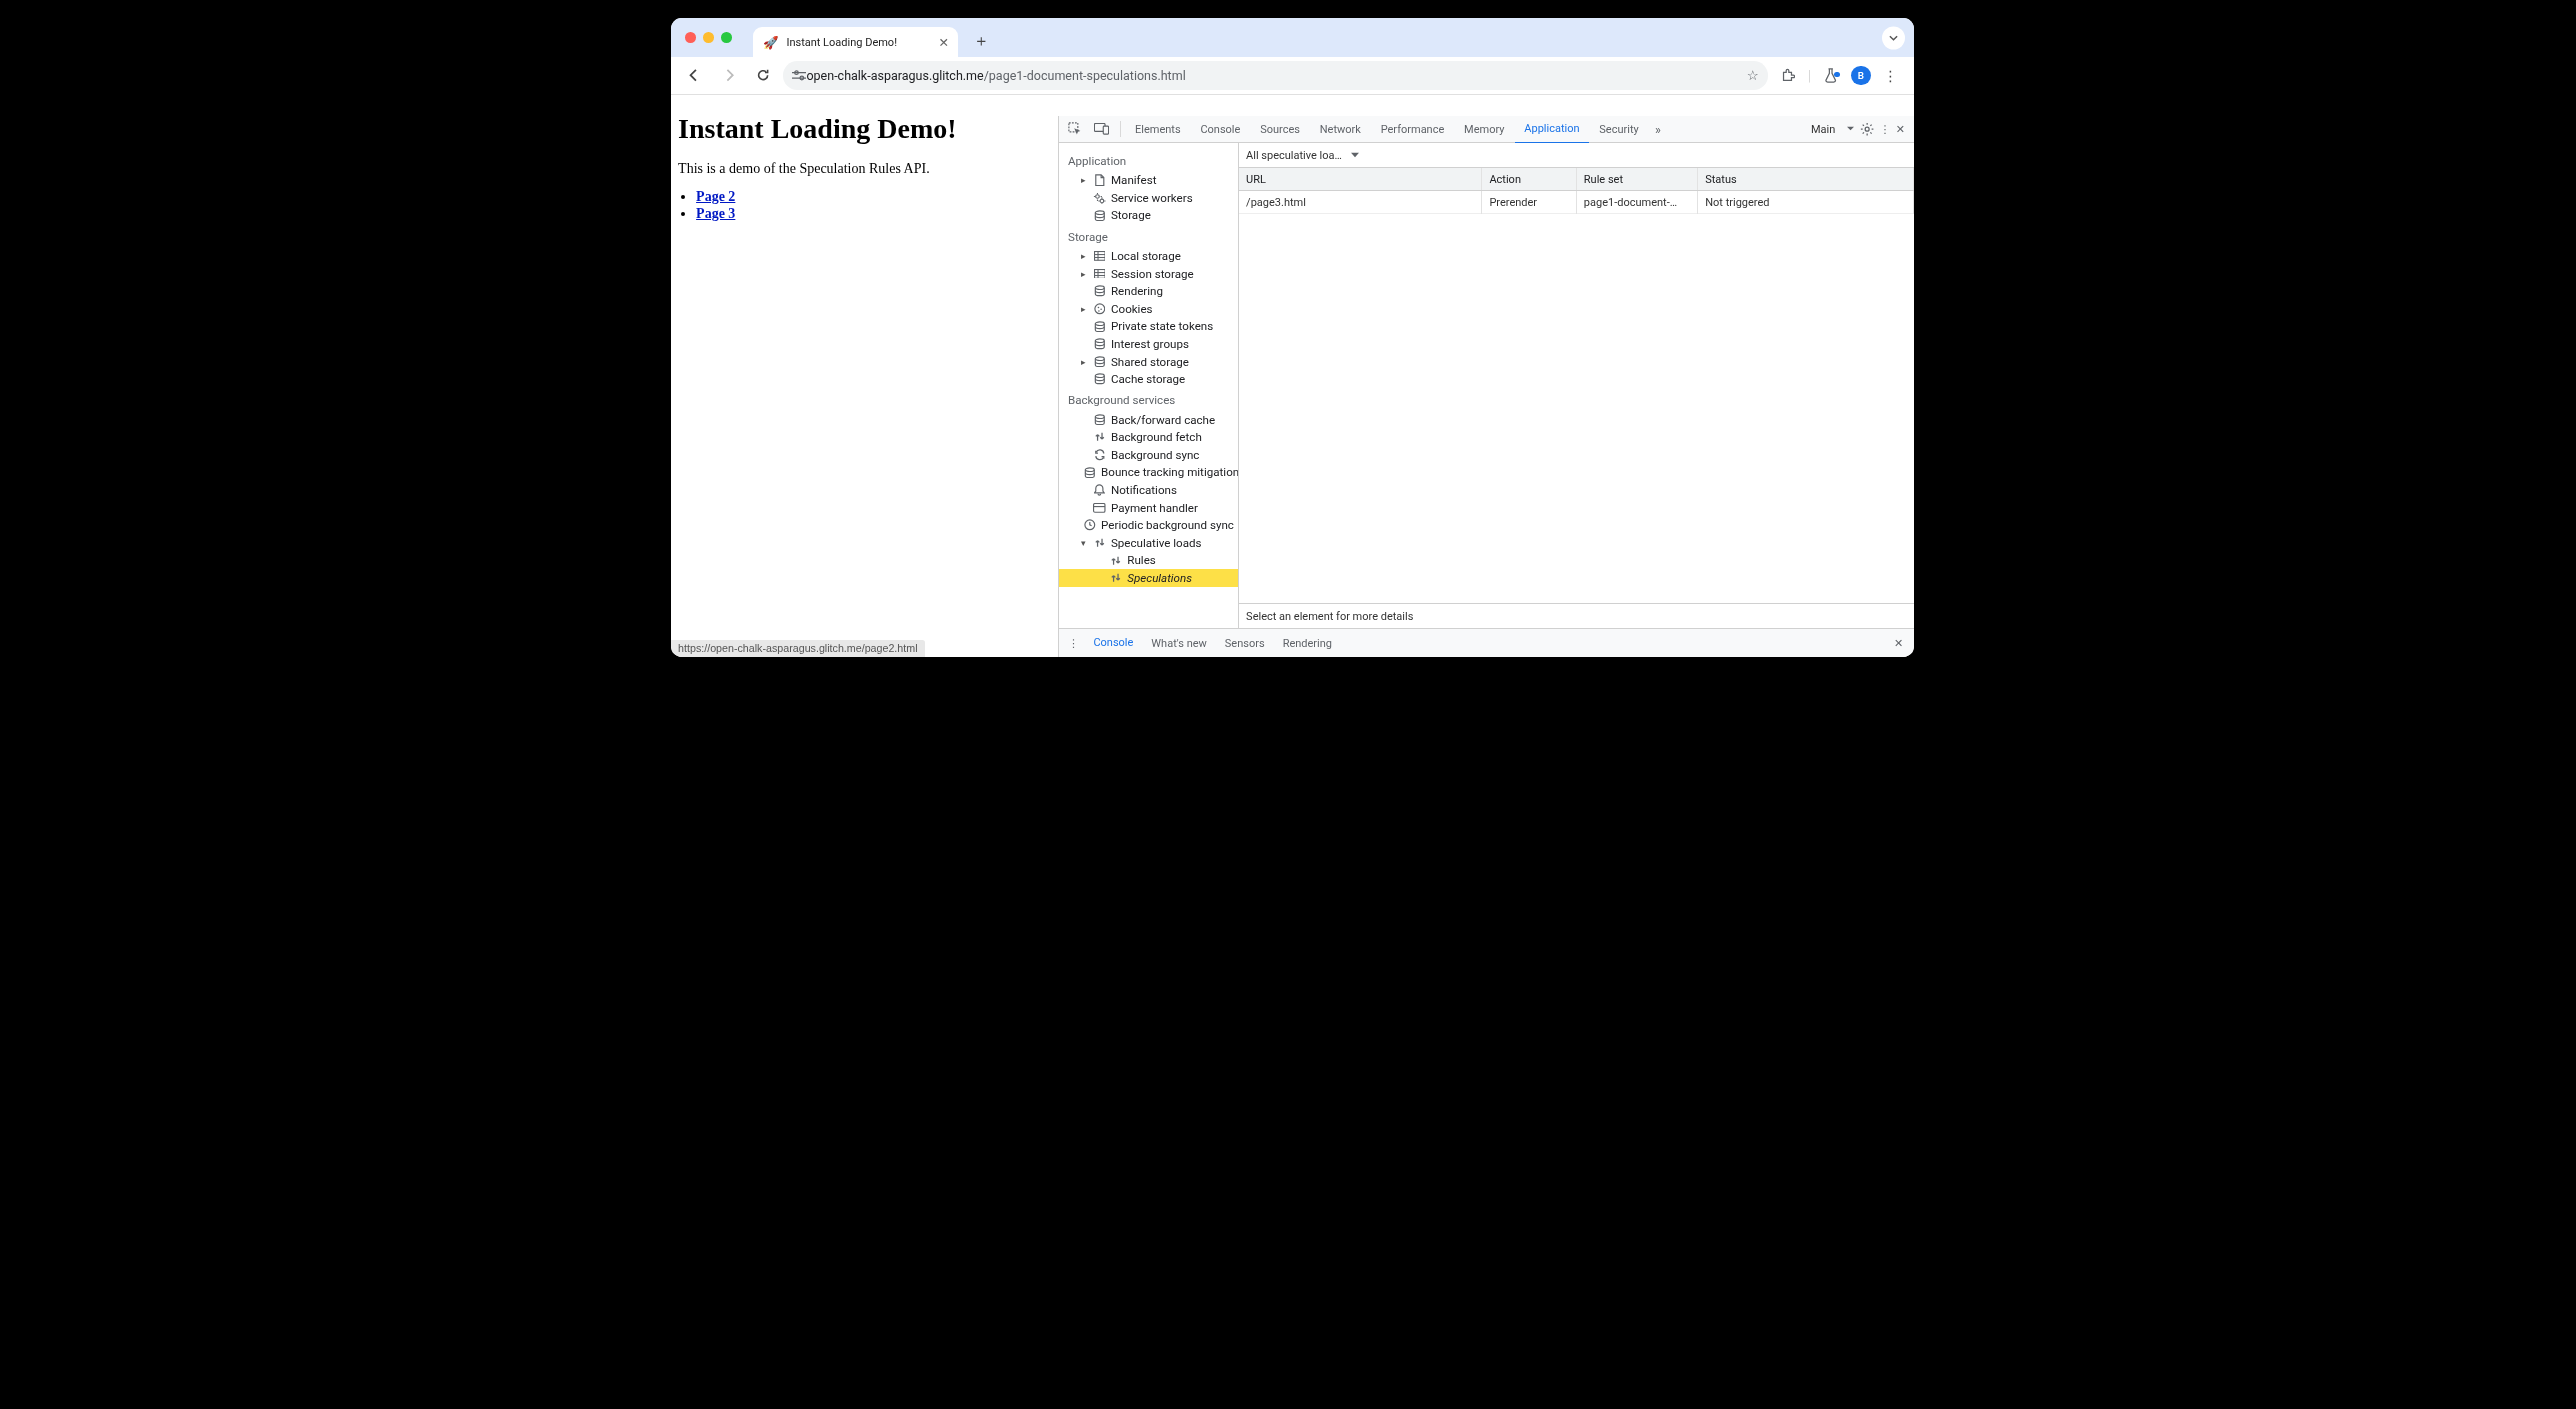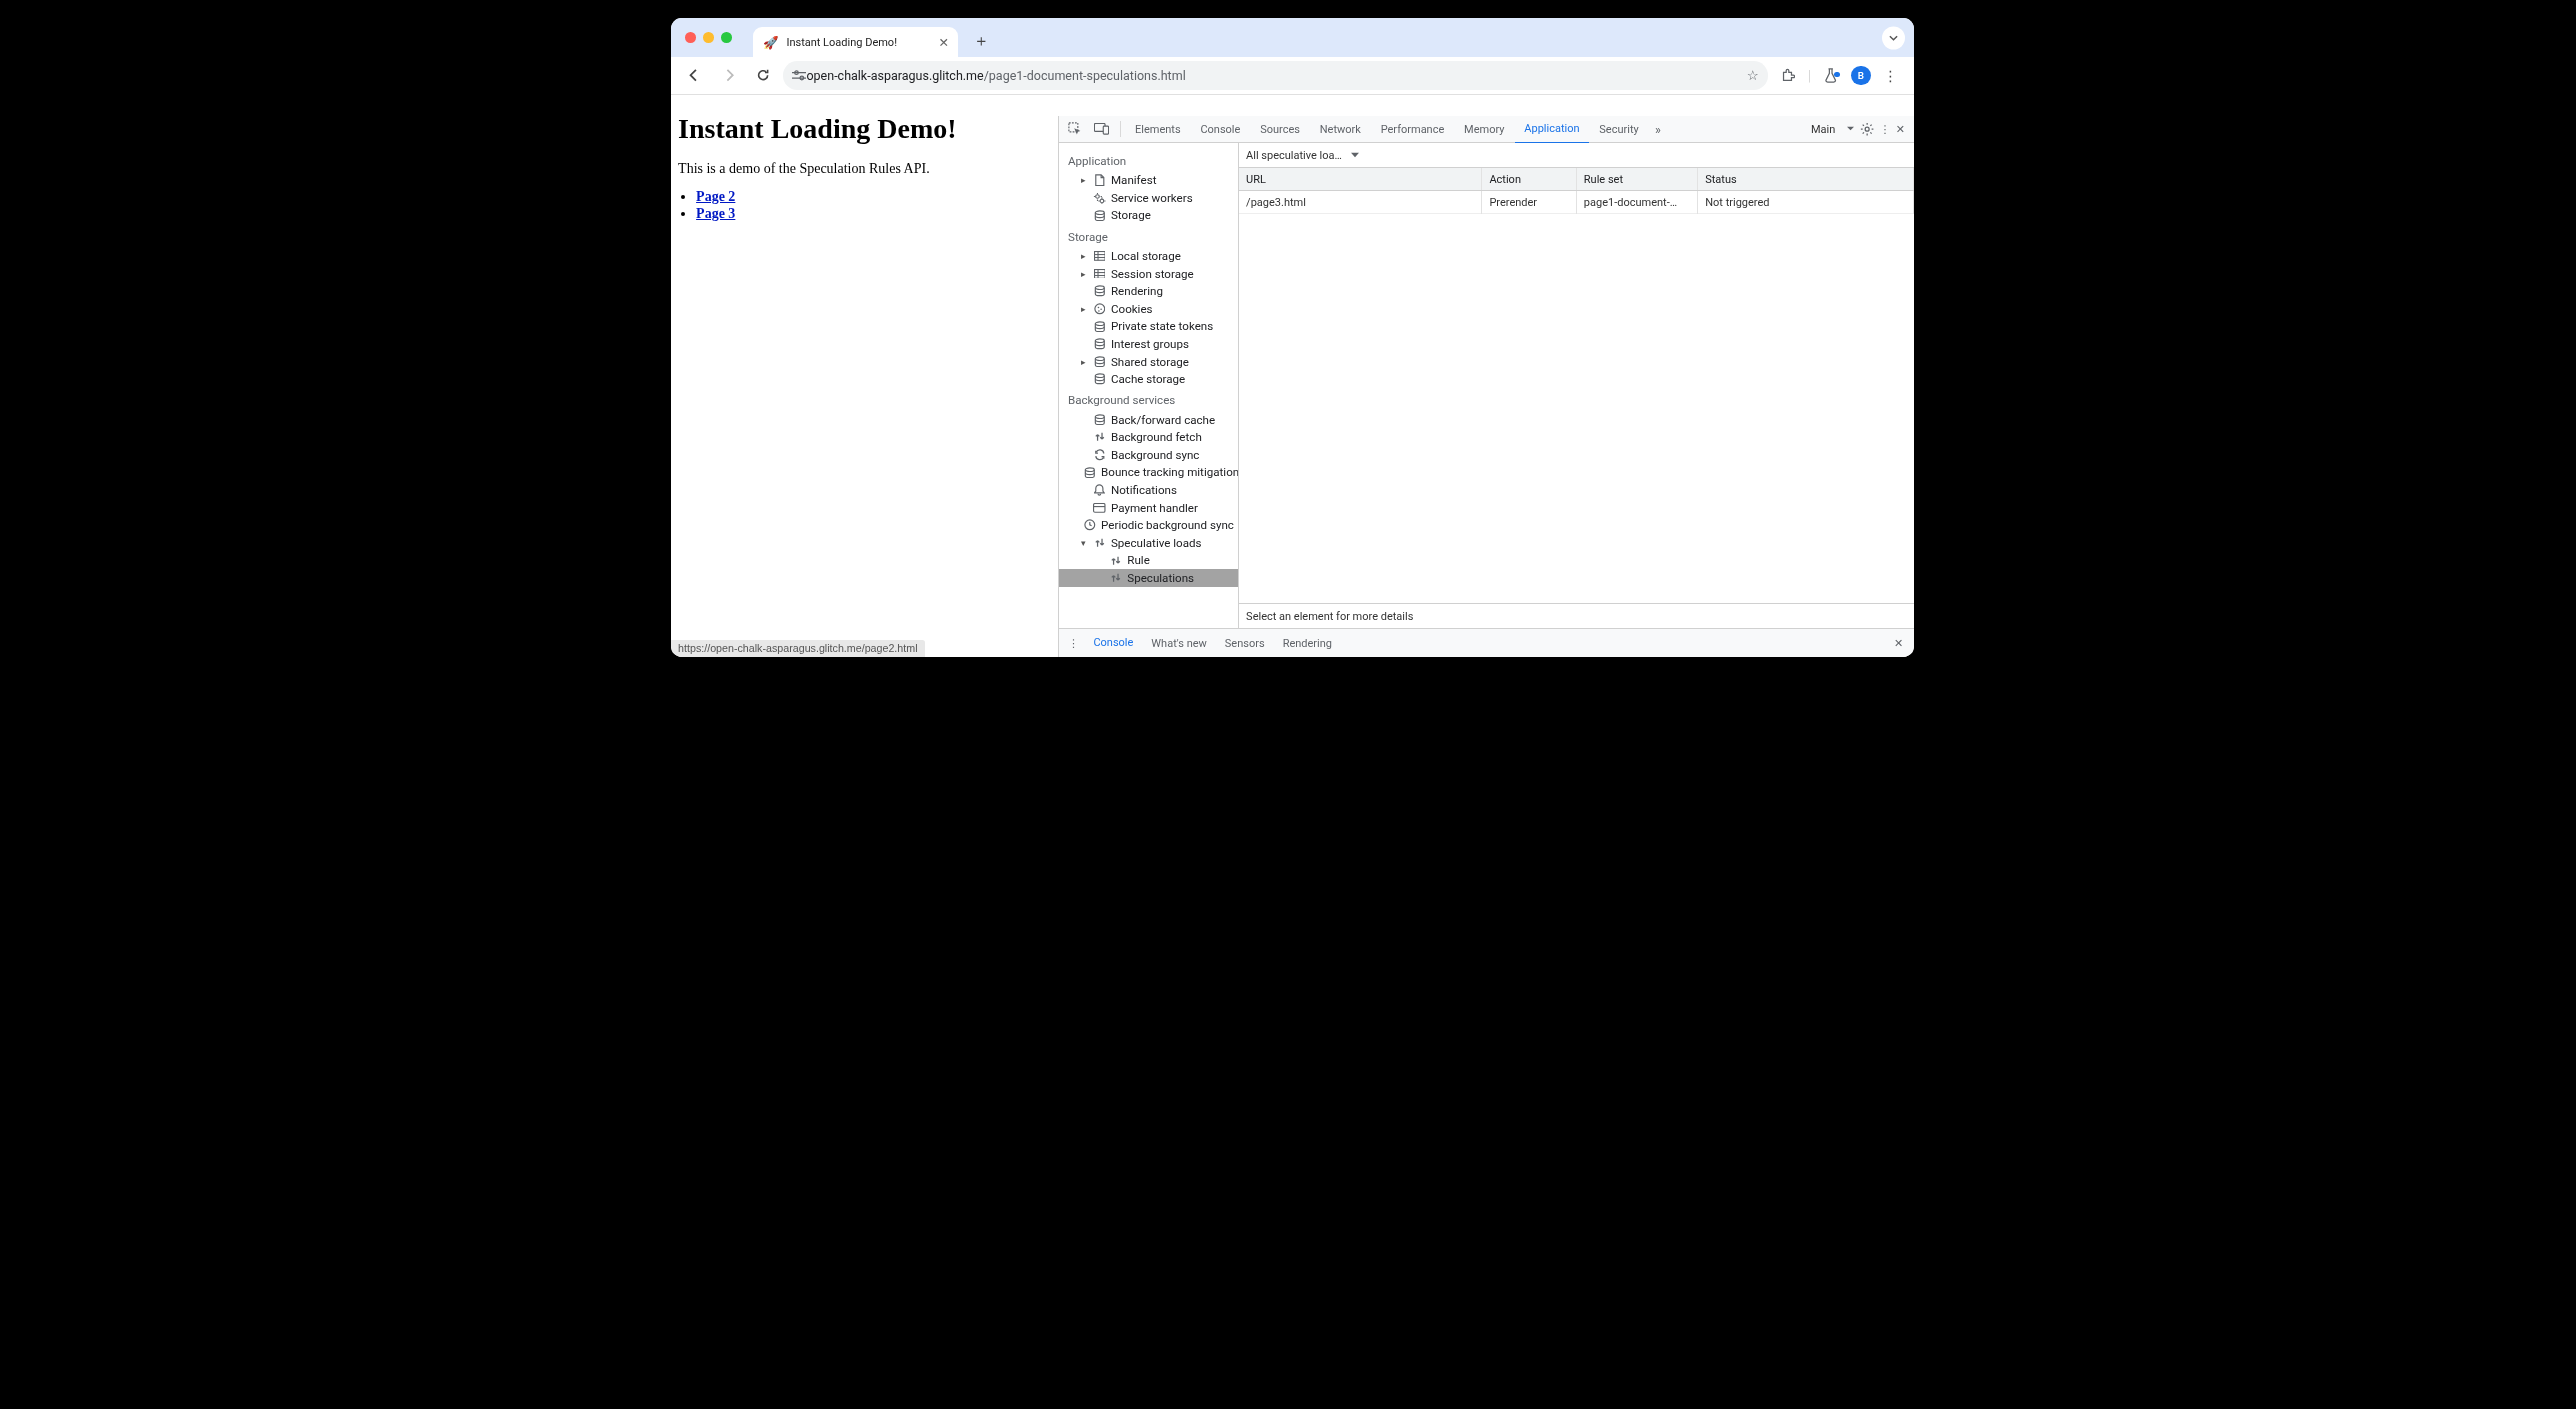--- a/index.html
+++ b/index.html
@@ -169,21 +169,21 @@
   }
   .tree-item{
     display:flex;align-items:center;
     gap:5.4px;
     padding:1.8px 5.4px 1.8px 7.1px;
     cursor:pointer;
     white-space:nowrap;
     font-size:11.6px;
     color:#202124;
   }
-  .tree-item.selected{background:#a3a3a3;}
+  .tree-item.selected{background:#fde047;font-style:italic;}
   .tree-caret{width:9px;display:inline-flex;justify-content:center;color:#555;font-size:9px;}
   .tree-ic{width:12.5px;display:inline-flex;justify-content:center;color:#5f6368;font-size:11.6px;}
   .tree-item.indent1{padding-left:19.7px;}
   .tree-item.indent2{padding-left:36px;}
 
   
   .app-main{
     flex:1;display:flex;flex-direction:column;min-width:0;
   }
   .filter-row{
@@ -571,21 +571,21 @@
                 <span>Speculative loads</span>
               </div>
               <div class="tree-item indent2">
                 <span class="tree-caret"></span>
                 <span class="tree-ic">
                   <svg width="11.6" height="11.6" viewBox="0 0 13 13">
                     <path d="M4 11V4M4 4l-2 2M4 4l2 2" fill="none" stroke="#5f6368" stroke-width="1.4"></path>
                     <path d="M9 2v7M9 9l-2-2M9 9l2-2" fill="none" stroke="#5f6368" stroke-width="1.4"></path>
                   </svg>
                 </span>
-                <span>Rule</span>
+                <span>Rules</span>
               </div>
               <div class="tree-item indent2 selected">
                 <span class="tree-caret"></span>
                 <span class="tree-ic">
                   <svg width="11.6" height="11.6" viewBox="0 0 13 13">
                     <path d="M4 11V4M4 4l-2 2M4 4l2 2" fill="none" stroke="#5f6368" stroke-width="1.4"></path>
                     <path d="M9 2v7M9 9l-2-2M9 9l2-2" fill="none" stroke="#5f6368" stroke-width="1.4"></path>
                   </svg>
                 </span>
                 <span>Speculations</span>

